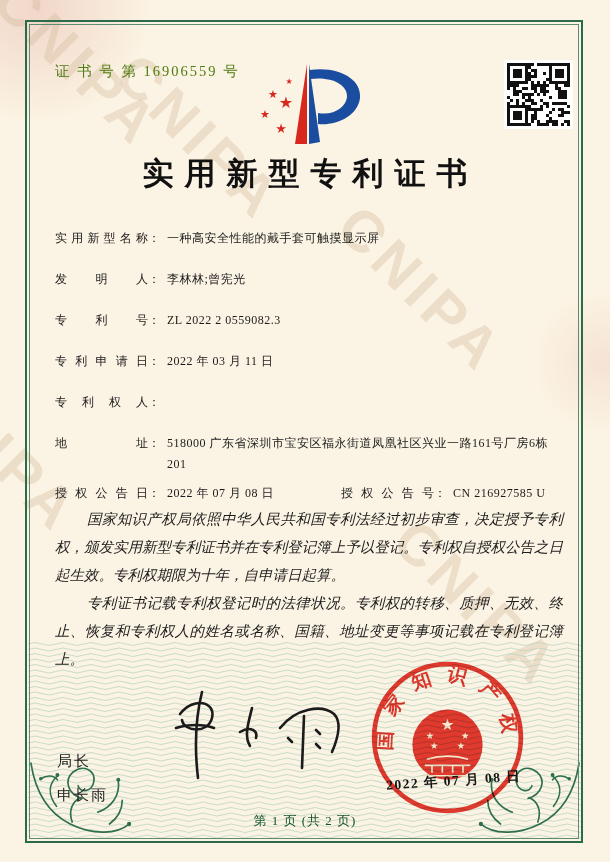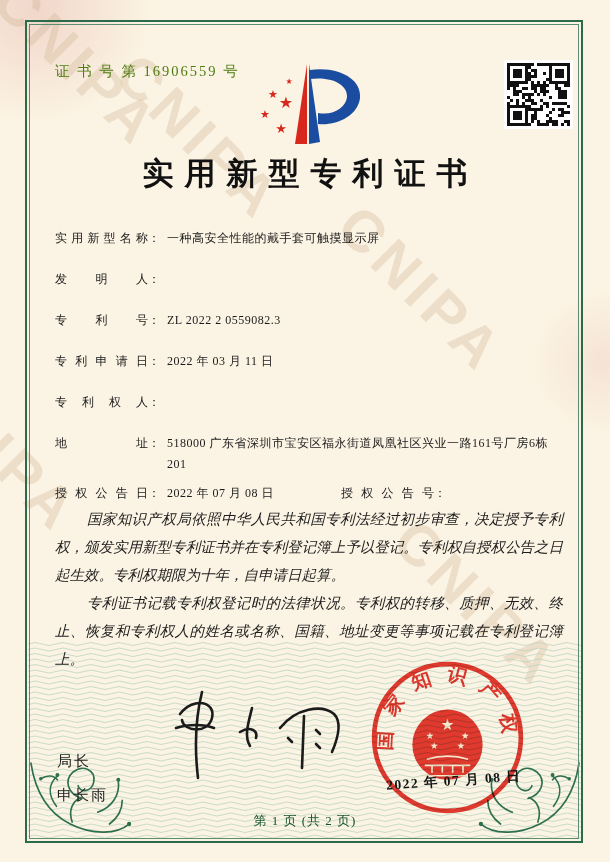--- a/index.html
+++ b/index.html
@@ -402,20 +402,21 @@
 
 <div class="fields">
   <div class="frow">
     <span class="flabel">实用新型名称</span>
       <span class="fcolon">：</span>
       <span class="fvalue">一种高安全性能的戴手套可触摸显示屏</span>
   </div>
   <div class="frow">
     <span class="flabel">发明人</span>
       <span class="fcolon">：</span>
+      <span class="fvalue">李林林;曾宪光</span>
   </div>
   <div class="frow">
     <span class="flabel">专利号</span>
       <span class="fcolon">：</span>
       <span class="fvalue">ZL 2022 2 0559082.3</span>
   </div>
   <div class="frow">
     <span class="flabel">专利申请日</span>
       <span class="fcolon">：</span>
       <span class="fvalue">2022 年 03 月 11 日</span>
@@ -428,20 +429,21 @@
     <span class="flabel">地址</span>
       <span class="fcolon">：</span>
       <span class="fvalue" style="max-width:402px;">518000 广东省深圳市宝安区福永街道凤凰社区兴业一路161号厂房6栋201</span>
   </div>
   <div class="frow grant">
     <span class="flabel">授权公告日</span>
       <span class="fcolon">：</span>
       <span class="fvalue date">2022 年 07 月 08 日</span>
     <span class="flabel second">授权公告号</span>
       <span class="fcolon">：</span>
+      <span class="fvalue">CN 216927585 U</span>
   </div>
 </div>
 
 <div class="paras">
   <p>国家知识产权局依照中华人民共和国专利法经过初步审查，决定授予专利权，颁发实用新型专利证书并在专利登记簿上予以登记。专利权自授权公告之日起生效。专利权期限为十年，自申请日起算。</p>
   <p>专利证书记载专利权登记时的法律状况。专利权的转移、质押、无效、终止、恢复和专利权人的姓名或名称、国籍、地址变更等事项记载在专利登记簿上。</p>
 </div>
 
 <div class="sig-titles">
   <div>局长</div>

